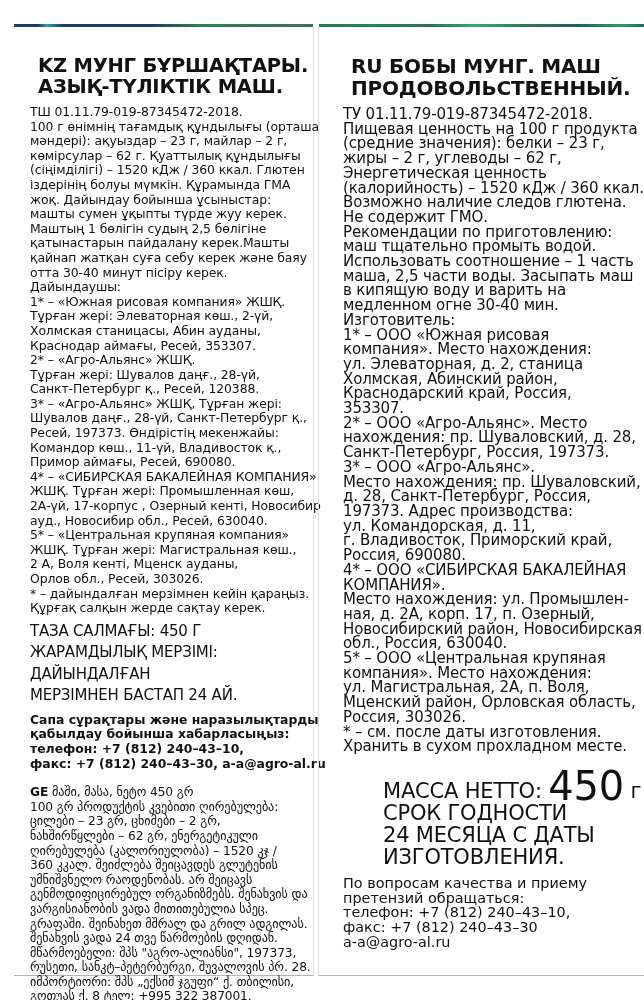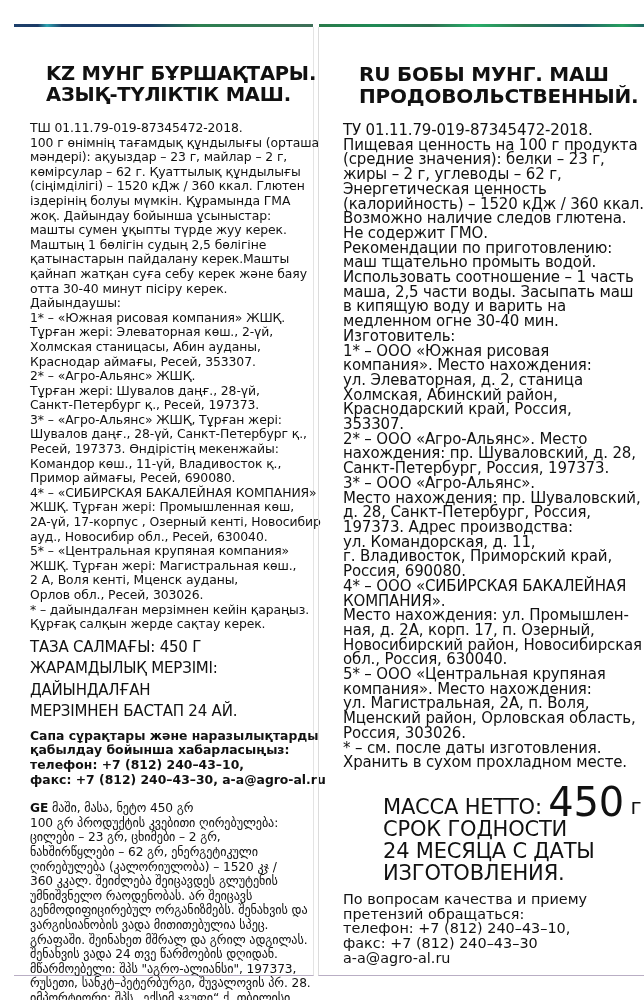--- a/index.html
+++ b/index.html
@@ -6,21 +6,21 @@
   body { width: 644px; height: 1000px; position: relative; overflow: hidden;
          font-family: "DejaVu Sans", sans-serif; color: #111; }
   .col { position: absolute; top: 27px; bottom: 24px; box-sizing: border-box; }
   .col.kz { left: 14px; width: 300px; border-bottom: 1px solid #b9aec4; border-right: 1px solid #e4e4e4; }
   .col.ru { left: 318px; width: 372px; border-bottom: 1px solid #b9aec4; border-left: 1px solid #dcdcdc; border-right: 1px solid #e8e8e8; }
   .bar { position: absolute; top: -3px; left: 0; right: 0; height: 3px; }
   .kz .bar { background: linear-gradient(90deg, #1d3f6b 0%, #1b3b66 8%, #2ea3b0 11%, #1d3f6b 16%, #1b3b66 45%, #2c8050 62%, #3e6e58 100%); }
   .ru .bar { background: linear-gradient(90deg, #2a7a4a 0%, #1f8a55 15%, #2f6e50 30%, #27b06a 42%, #2f7a52 55%, #1f5c6a 70%, #27a05e 82%, #1d3f6b 92%, #1d3f6b 100%); }
   .inner { position: absolute; left: 16px; right: 6px; top: 20px; }
   .ru .inner { left: 24px; right: 6px; }
-  .title { font-size: 19.5px; line-height: 21px; margin: 16px; letter-spacing: -0.2px; }
+  .title { font-size: 19.5px; line-height: 21px; margin: 8px; letter-spacing: -0.2px; }
   .title b { font-weight: bold; }
   .ru .title { font-size: 20px; line-height: 22px; }
   .body-kz { font-size: 12.4px; line-height: 14.6px; margin: 1px 0 0 0; letter-spacing: -0.1px; }
   .body-ru { font-size: 15px; line-height: 14.7px; margin: 2px 0 0 0; letter-spacing: -0.15px; }
   .big-kz { font-size: 15px; line-height: 21.5px; margin: 5px 0 0 0; letter-spacing: -0.2px; }
   .contact-kz { font-size: 12.4px; line-height: 14.6px; margin: 6px 0 0 0; font-weight: bold; }
   .ge-block { margin-top: 14px; font-size: 12.2px; line-height: 14.6px; letter-spacing: -0.1px; }
   .ge-block b { font-weight: bold; }
   .net-ru { margin: 16px 0 0 0; font-size: 21px; line-height: 22px; letter-spacing: -0.2px; }
   .net-ru .num { font-size: 40px; line-height: 32px; vertical-align: -2px; }
@@ -51,21 +51,21 @@
         <span class="line">қатынастарын пайдалану керек.Машты</span>
         <span class="line">қайнап жатқан суға себу керек және баяу</span>
         <span class="line">отта 30-40 минут пісіру керек.</span>
         <span class="line">Дайындаушы:</span>
         <span class="line">1* – «Южная рисовая компания» ЖШҚ.</span>
         <span class="line">Тұрған жері: Элеваторная көш., 2-үй,</span>
         <span class="line">Холмская станицасы, Абин ауданы,</span>
         <span class="line">Краснодар аймағы, Ресей, 353307.</span>
         <span class="line">2* – «Агро-Альянс» ЖШҚ.</span>
         <span class="line">Тұрған жері: Шувалов даңғ., 28-үй,</span>
-        <span class="line">Санкт-Петербург қ., Ресей, 197373.</span>
+        <span class="line">Санкт-Петербург қ., Ресей, 120388.</span>
         <span class="line">3* – «Агро-Альянс» ЖШҚ, Тұрған жері:</span>
         <span class="line">Шувалов даңғ., 28-үй, Санкт-Петербург қ.,</span>
         <span class="line">Ресей, 197373. Өндірістің мекенжайы:</span>
         <span class="line">Командор көш., 11-үй, Владивосток қ.,</span>
         <span class="line">Примор аймағы, Ресей, 690080.</span>
         <span class="line">4* – «СИБИРСКАЯ БАКАЛЕЙНАЯ КОМПАНИЯ»</span>
         <span class="line">ЖШҚ. Тұрған жері: Промышленная көш,</span>
         <span class="line">2А-үй, 17-корпус , Озерный кенті, Новосибир</span>
         <span class="line">ауд., Новосибир обл., Ресей, 630040.</span>
         <span class="line">5* – «Центральная крупяная компания»</span>

